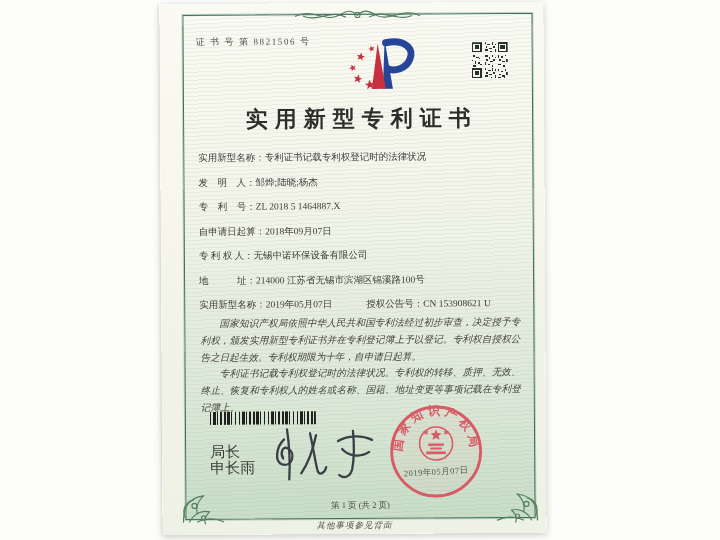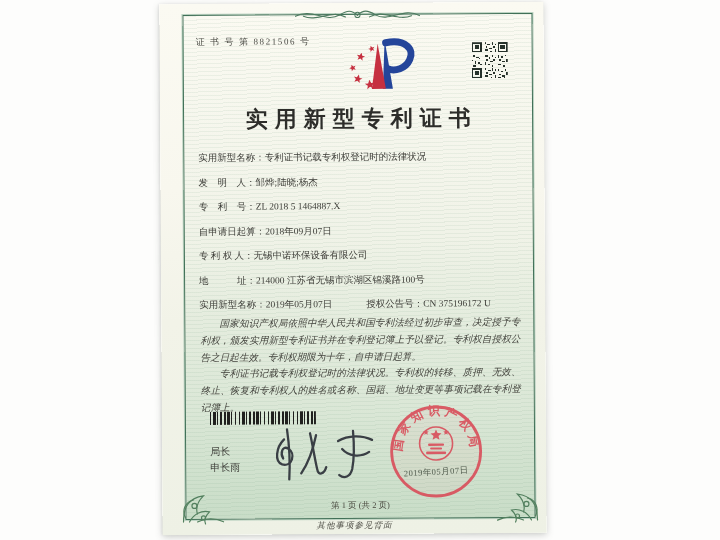--- a/index.html
+++ b/index.html
@@ -32,21 +32,21 @@
 
   .paras{position:absolute;left:15px;right:13px;top:300px;font-size:9.6px;line-height:16.8px;
          font-style:italic;color:#44443e;text-align:justify;}
   .paras p{margin:0;text-indent:2em;}
 
   .barcode{position:absolute;left:24px;top:396px;width:106px;height:13px;
            background:repeating-linear-gradient(90deg,#20201e 0 1.5px,rgba(0,0,0,0) 1.5px 3px,
              #20201e 3px 6px,rgba(0,0,0,0) 6px 7px,#20201e 7px 8px,rgba(0,0,0,0) 8px 10.5px,
              #20201e 10.5px 12px,rgba(0,0,0,0) 12px 14.5px);}
 
-  .chief{position:absolute;left:24px;top:428px;font-size:10px;line-height:16px;color:#3b3b36;}
+  .chief{position:absolute;left:24px;top:428px;font-size:15px;line-height:16px;color:#3b3b36;}
   .signature{position:absolute;left:82px;top:406px;width:112px;height:66px;}
 
   .seal{position:absolute;left:202px;top:389px;width:96px;height:96px;opacity:.92;}
   .seal-date{position:absolute;left:198px;top:452px;width:104px;text-align:center;
              font-size:8.5px;color:#4e594b;transform:rotate(-3deg);letter-spacing:.5px;}
 
   .page-note{position:absolute;left:0;top:485px;width:100%;text-align:center;font-size:8.5px;color:#49493f;}
   .back-note{position:absolute;left:0;top:517px;width:100%;text-align:center;font-size:8.5px;
              font-style:italic;color:#54544c;letter-spacing:1px;}
 
@@ -190,21 +190,21 @@
         <div class="row">
           <span class="lbl">自申请日起算：</span><span class="val">2018年09月07日</span>
         </div>
         <div class="row">
           <span class="lbl">专 利 权 人：</span><span class="val">无锡中诺环保设备有限公司</span>
         </div>
         <div class="row">
           <span class="lbl">地　　　址：</span><span class="val">214000 江苏省无锡市滨湖区锦溪路100号</span>
         </div>
         <div class="row">
-          <span class="lbl">实用新型名称：</span><span class="val">2019年05月07日</span><span class="grant-gap"></span><span class="lbl">授权公告号：</span><span class="val">CN 375196172 U</span>
+          <span class="lbl">实用新型名称：</span><span class="val">2019年05月07日</span><span class="grant-gap"></span><span class="lbl">授权公告号：</span><span class="val">CN 153908621 U</span>
         </div>
       </div>
 
       <div class="paras">
         <p>国家知识产权局依照中华人民共和国专利法经过初步审查，决定授予专利权，颁发实用新型专利证书并在专利登记簿上予以登记。专利权自授权公告之日起生效。专利权期限为十年，自申请日起算。</p>
         <p>专利证书记载专利权登记时的法律状况。专利权的转移、质押、无效、终止、恢复和专利权人的姓名或名称、国籍、地址变更等事项记载在专利登记簿上。</p>
       </div>
 
       <div class="barcode"></div>
 

